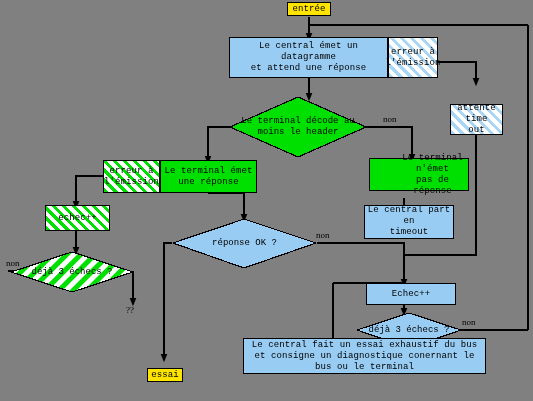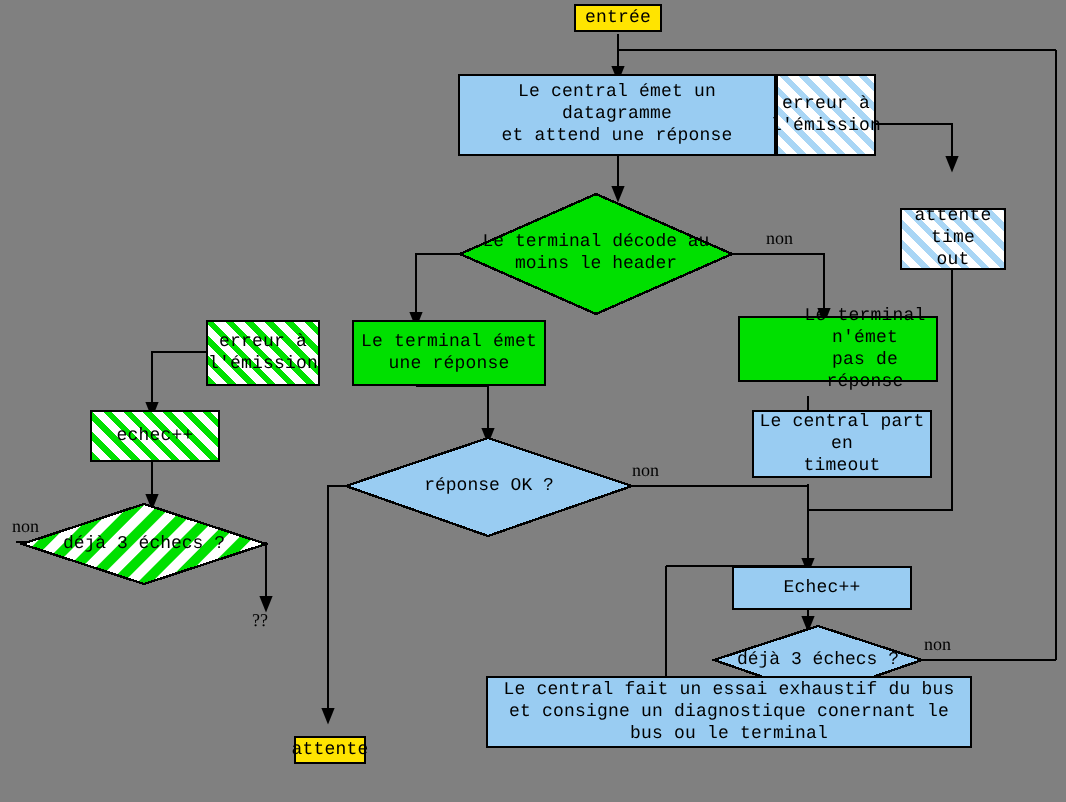--- a/index.html
+++ b/index.html
@@ -118,31 +118,31 @@
 décode au moins
 le header</div>
   </div>
   <div class="elabel" style="left:383px;top:114px;">non</div>
 
   <div class="node rect hatch-green" style="left:103px;top:160px;width:57px;height:33px;">
     <span class="txt">erreur à
 l'émission</span>
   </div>
 
-  <div class="node rect green" style="left:160px;top:160px;width:97px;height:33px;margin-left:16px;">
+  <div class="node rect green" style="left:160px;top:160px;width:97px;height:33px;">
     <span class="txt">Le terminal émet
 une réponse</span>
   </div>
 
   <div class="node rect green" style="left:369px;top:158px;width:100px;height:33px;padding-left:27px;">
     <span class="txt">Le terminal n'émet
 pas de réponse</span>
   </div>
 
-  <div class="node rect blue" style="left:376px;top:205px;width:90px;height:34px;">
+  <div class="node rect blue" style="left:364px;top:205px;width:90px;height:34px;align-items:flex-end;">
     <span class="txt">Le central part en
 timeout</span>
   </div>
 
   <div class="node rect hatch-green" style="left:45px;top:205px;width:65px;height:26px;">
     <span class="txt">echec++</span>
   </div>
 
   <div class="node rect blue" style="left:366px;top:283px;width:90px;height:22px;">
     <span class="txt">Echec++</span>
@@ -181,16 +181,16 @@
   </div>
   <div class="elabel" style="left:462px;top:317px;">non</div>
 
   <div class="node rect blue" style="left:243px;top:338px;width:243px;height:36px;">
     <span class="txt">Le central fait un essai exhaustif du bus
 et consigne un diagnostique conernant le
 bus ou le terminal</span>
   </div>
 
   <div class="node rect yellow" style="left:147px;top:368px;width:36px;height:14px;">
-    <span class="txt">attente</span>
+    <span class="txt">essai</span>
   </div>
 
 </div>
 
 </body></html>

